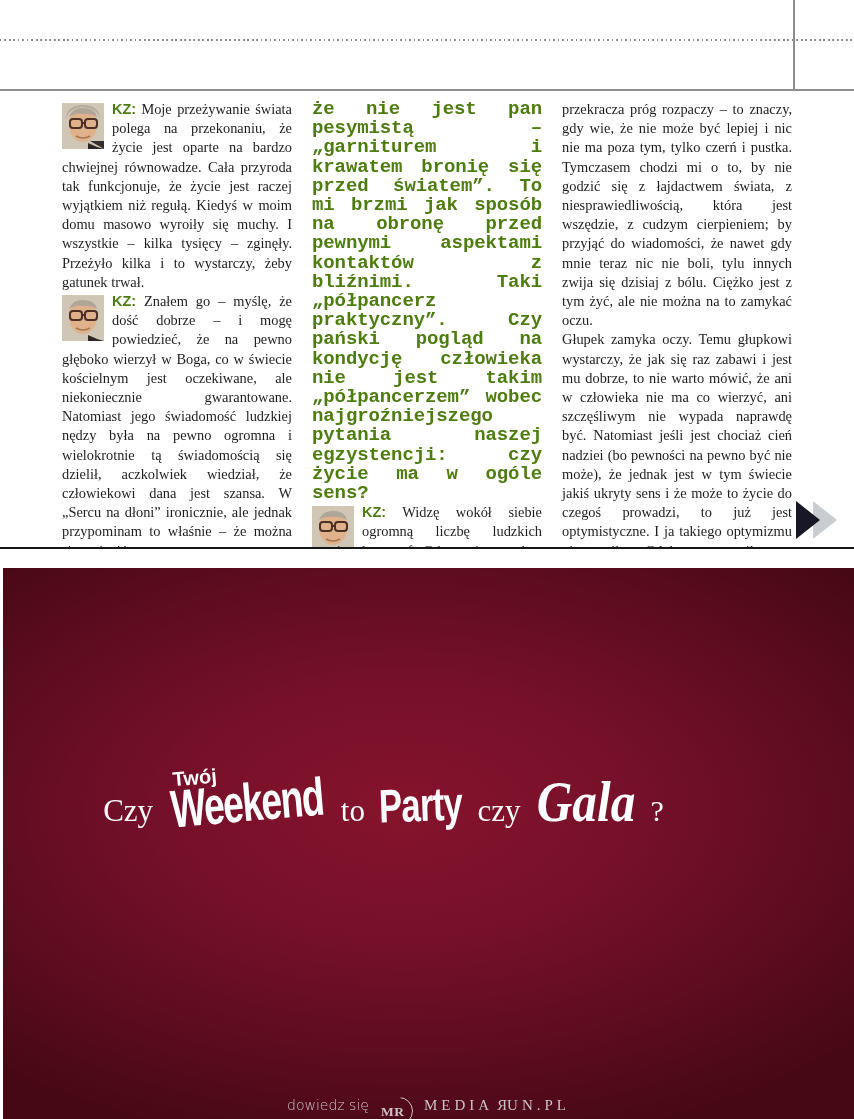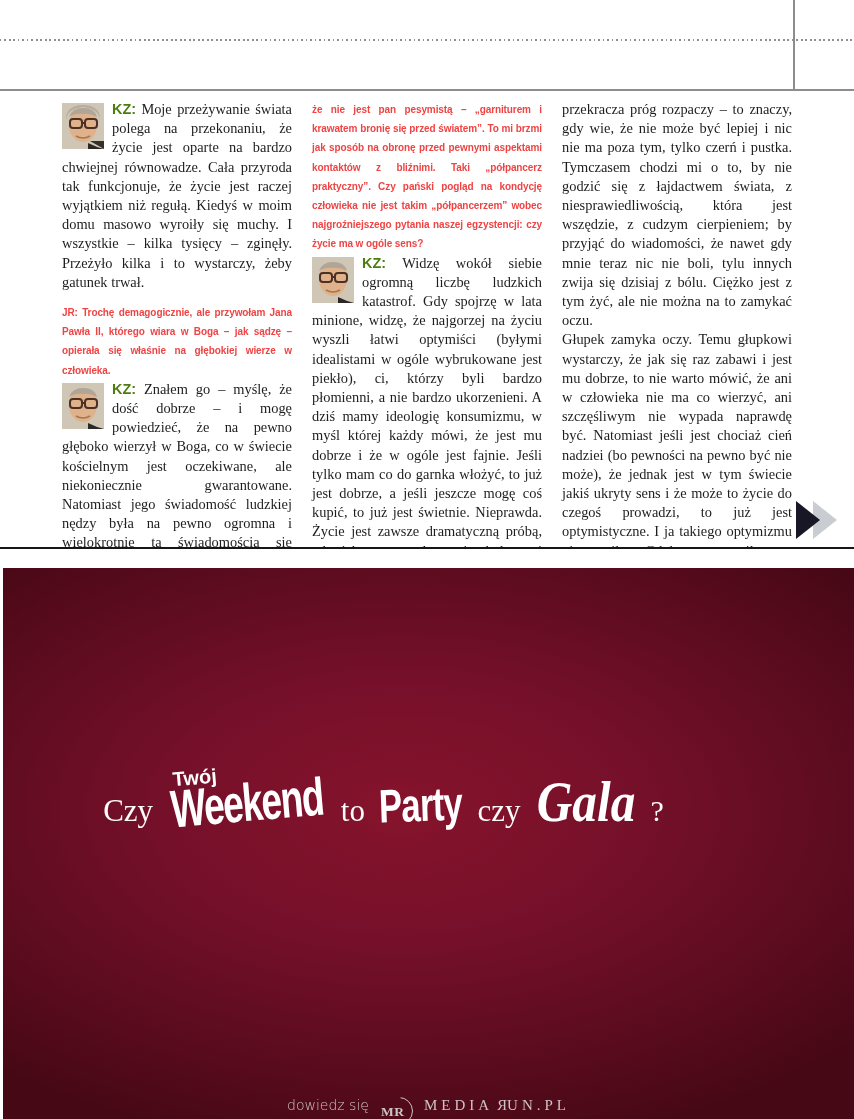--- a/index.html
+++ b/index.html
@@ -11,22 +11,22 @@
     background-image:repeating-linear-gradient(90deg,#8f8f8f 0 1.5px,transparent 1.5px 4.5px);}
   .v-rule{position:absolute;top:0;left:793px;width:2px;height:90px;background:#8d8d8d;}
   .h-rule{position:absolute;top:89px;left:0;width:854px;height:2px;background:#8d8d8d;}
 
   
   .article{position:absolute;top:100px;left:62px;width:730px;height:448px;overflow:hidden;
            display:flex;gap:20px;}
   .col{width:230px;flex:0 0 230px;}
   .col p{margin:0;text-align:justify;font-size:14.4px;line-height:19.2px;color:#1d1d1d;
          hyphens:auto;-webkit-hyphens:auto;}
-  .col p.q{font-family:Liberation Sans, sans-serif;font-weight:bold;font-size:10px;
-           line-height:19.2px;color:#ef4444;letter-spacing:-0.1px;}
+  .col p.q{font-family:Liberation Mono, monospace;font-weight:bold;font-size:19px;
+           line-height:19.2px;color:#4d7c0f;letter-spacing:-0.1px;}
   .col p.q.gap{margin-top:11px;}
   .spk{font-family:"Liberation Sans",sans-serif;font-weight:bold;color:#4d7c0f;}
   .photo{float:left;width:42px;height:46px;margin:3px 8px 1px 0;display:block;overflow:hidden;}
   .photo svg{display:block;}
 
   
   .next-arrows{position:absolute;top:501px;left:796px;width:52px;height:40px;}
   .tri{position:absolute;top:0;width:0;height:0;border-top:19px solid transparent;
        border-bottom:19px solid transparent;}
   .tri.light{left:17px;border-left:24px solid #c9ccd1;z-index:1;}
@@ -89,21 +89,20 @@
               <rect x="23" y="16" width="12" height="9" rx="3" fill="none" stroke="#4d2f24" stroke-width="2"></rect>
               <path d="M20 20 L23 20" stroke="#4d2f24" stroke-width="2"></path>
               <path d="M14 33 Q21 37 28 33" stroke="#a5754f" stroke-width="1.5" fill="none"></path>
               <path d="M28 38 L42 46 L42 38 Z" fill="#35302c"></path>
               <path d="M26 40 Q34 44 42 46 L26 46 Z" fill="#2b2725"></path>
             </svg>
         </span>
         <b class="spk">KZ:</b>
         <span>Moje przeżywanie świata polega na przekonaniu, że życie jest oparte na bardzo chwiejnej równowadze. Cała przyroda tak funkcjonuje, że życie jest raczej wyjątkiem niż regułą. Kiedyś w moim domu masowo wyroiły się muchy. I wszystkie – kilka tysięcy – zginęły. Przeżyło kilka i to wystarczy, żeby gatunek trwał.</span>
       </p>
-      <p class="q gap">JR: Trochę demagogicznie, ale przywołam Jana Pawła II, którego wiara w Boga – jak sądzę – opierała się właśnie na głębokiej wierze w człowieka.</p>
       <p class="ans">
         <span class="photo">
           <svg width="42" height="46" viewBox="0 0 42 46" xmlns="http://www.w3.org/2000/svg">
               <rect width="42" height="46" fill="#cfc6b6"></rect>
               <ellipse cx="21" cy="22" rx="14" ry="17" fill="#dfb28b"></ellipse>
               <path d="M7 14 Q10 5 21 5 Q33 5 35 14 Q28 10 21 11 Q13 10 7 14Z" fill="#b0a698"></path>
               <rect x="8" y="16" width="12" height="9" rx="3" fill="none" stroke="#4d2f24" stroke-width="2"></rect>
               <rect x="23" y="16" width="12" height="9" rx="3" fill="none" stroke="#4d2f24" stroke-width="2"></rect>
               <path d="M20 20 L23 20" stroke="#4d2f24" stroke-width="2"></path>
               <path d="M14 33 Q21 37 28 33" stroke="#a5754f" stroke-width="1.5" fill="none"></path>

